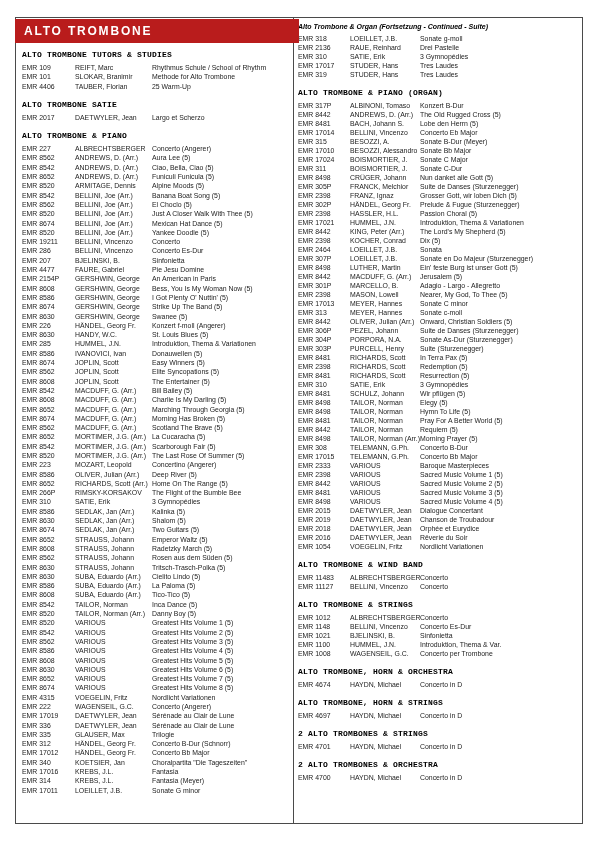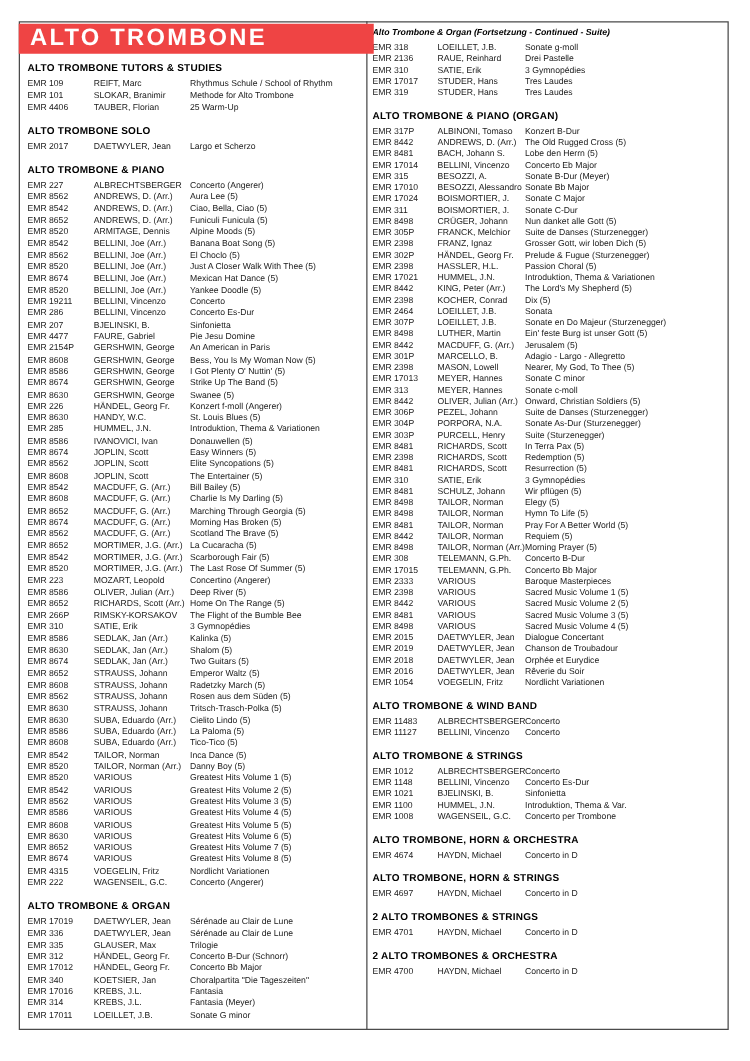--- a/index.html
+++ b/index.html
@@ -9,30 +9,30 @@
     -webkit-font-smoothing:antialiased;
   }
   .page-frame{
     position:absolute;left:15px;top:17px;width:568px;height:807px;
     border:1px solid #4a4a4a;box-sizing:border-box;background:#fff;
   }
   .col-divider{
     position:absolute;left:293px;top:17px;width:1px;height:807px;background:#4a4a4a;
   }
   .title-bar{
-    position:absolute;left:15px;top:19px;width:284px;height:24px;background:#ef4444;
+    position:absolute;left:15px;top:19px;width:284px;height:24px;background:#b91c1c;
     color:#fff;display:flex;align-items:center;box-sizing:border-box;padding-left:9px;
-    font-weight:bold;font-size:19px;letter-spacing:1.8px;z-index:2;
+    font-weight:bold;font-size:12px;letter-spacing:1.8px;z-index:2;
   }
   .col{position:absolute;box-sizing:border-box;}
   .col-left{left:22px;top:50px;width:268px;--c1:53px;--c2:77px;--lh:9.3px;}
   .col-right{left:298px;top:22px;width:276px;--c1:52px;--c2:70px;--lh:9px;}
   .section h2{
     margin:9px 0 4px 0;font-size:8px;font-weight:bold;color:#000;
-    letter-spacing:0.2px;line-height:9px;white-space:nowrap;
+    letter-spacing:0.2px;line-height:9px;white-space:nowrap;font-family:Liberation Mono, monospace;
   }
   .col-left .section:first-child h2{margin-top:0;}
   .cont-header{
     margin:0 0 3px 0;font-size:7px;font-weight:bold;font-style:italic;
     color:#000;line-height:9px;white-space:nowrap;
   }
   .row{
     display:grid;grid-template-columns:var(--c1) var(--c2) 1fr;
     font-size:6.9px;line-height:var(--lh);
   }
@@ -65,21 +65,21 @@
         </div>
 
         <div class="row">
           <span>EMR 4406</span>
           <span>TAUBER, Florian</span>
           <span>25 Warm-Up</span>
         </div>
       </div>
   </div>
   <div class="section">
-    <h2>ALTO TROMBONE SOLO</h2>
+    <h2>ALTO TROMBONE SATIE</h2>
     <div class="rows">
 
         <div class="row">
           <span>EMR 2017</span>
           <span>DAETWYLER, Jean</span>
           <span>Largo et Scherzo</span>
         </div>
       </div>
   </div>
   <div class="section">
@@ -447,21 +447,20 @@
         </div>
 
         <div class="row">
           <span>EMR 222</span>
           <span>WAGENSEIL, G.C.</span>
           <span>Concerto (Angerer)</span>
         </div>
       </div>
   </div>
   <div class="section">
-    <h2>ALTO TROMBONE &amp; ORGAN</h2>
     <div class="rows">
 
         <div class="row">
           <span>EMR 17019</span>
           <span>DAETWYLER, Jean</span>
           <span>Sérénade au Clair de Lune</span>
         </div>
 
         <div class="row">
           <span>EMR 336</span>

